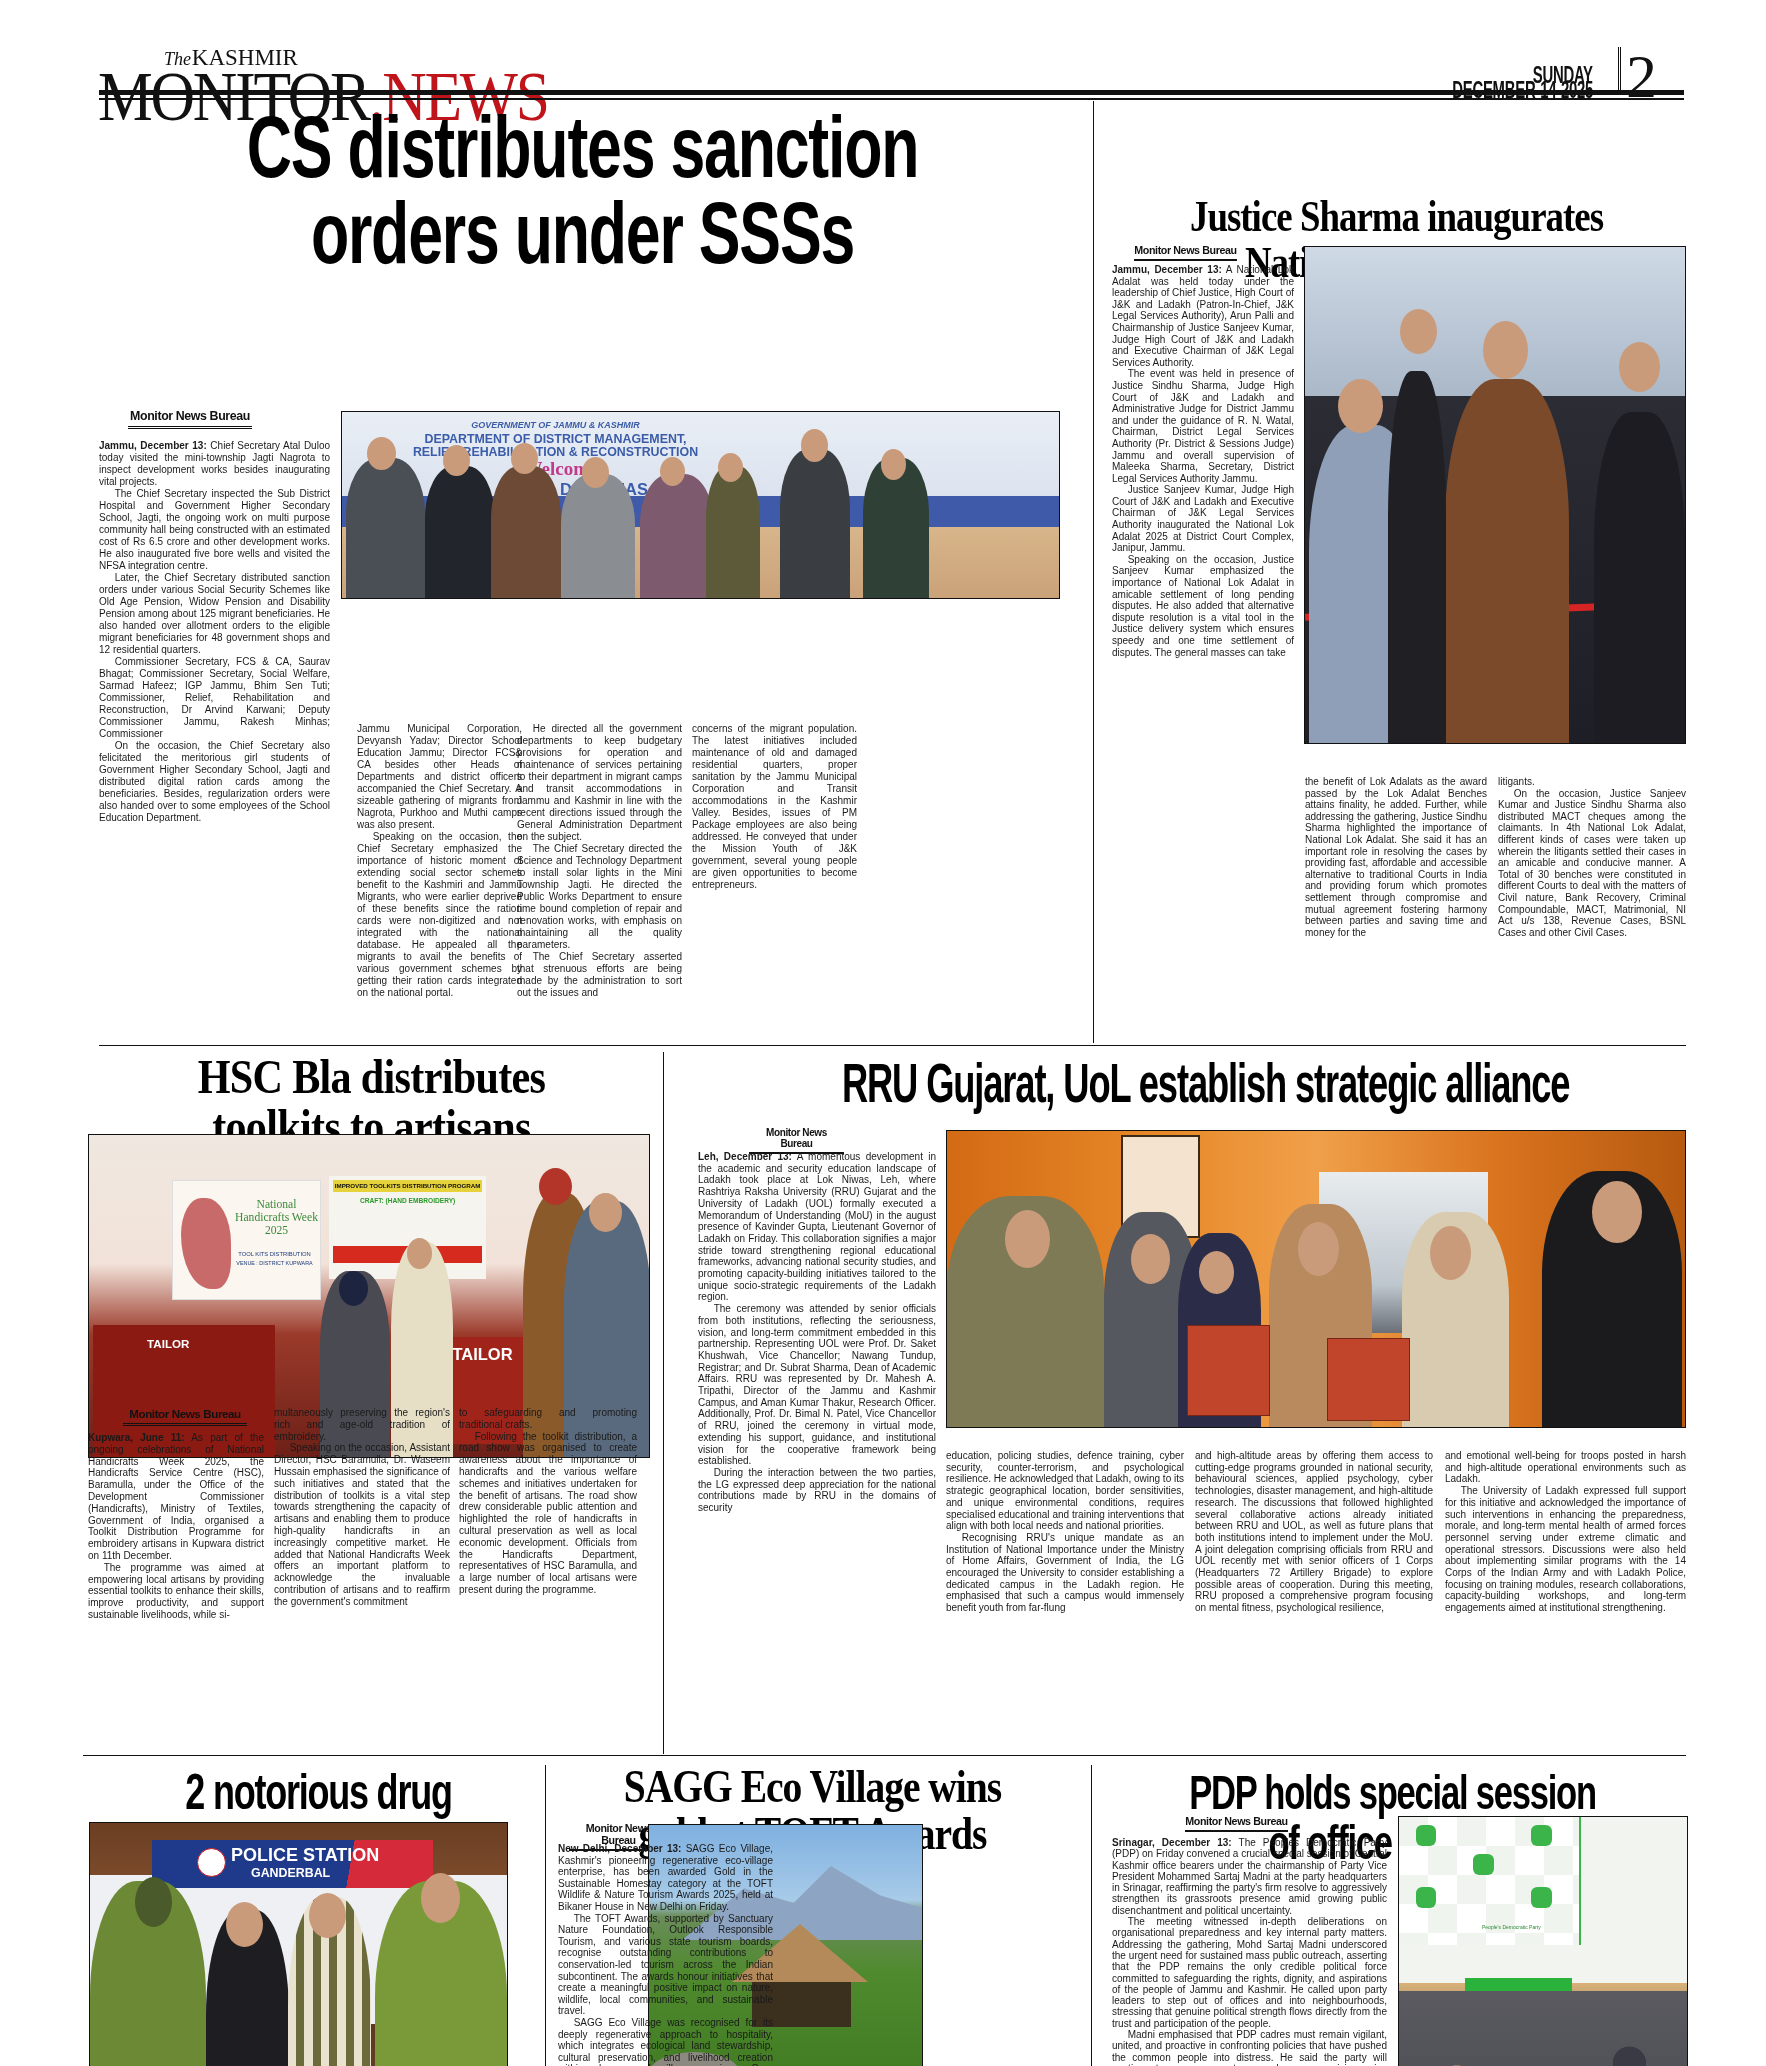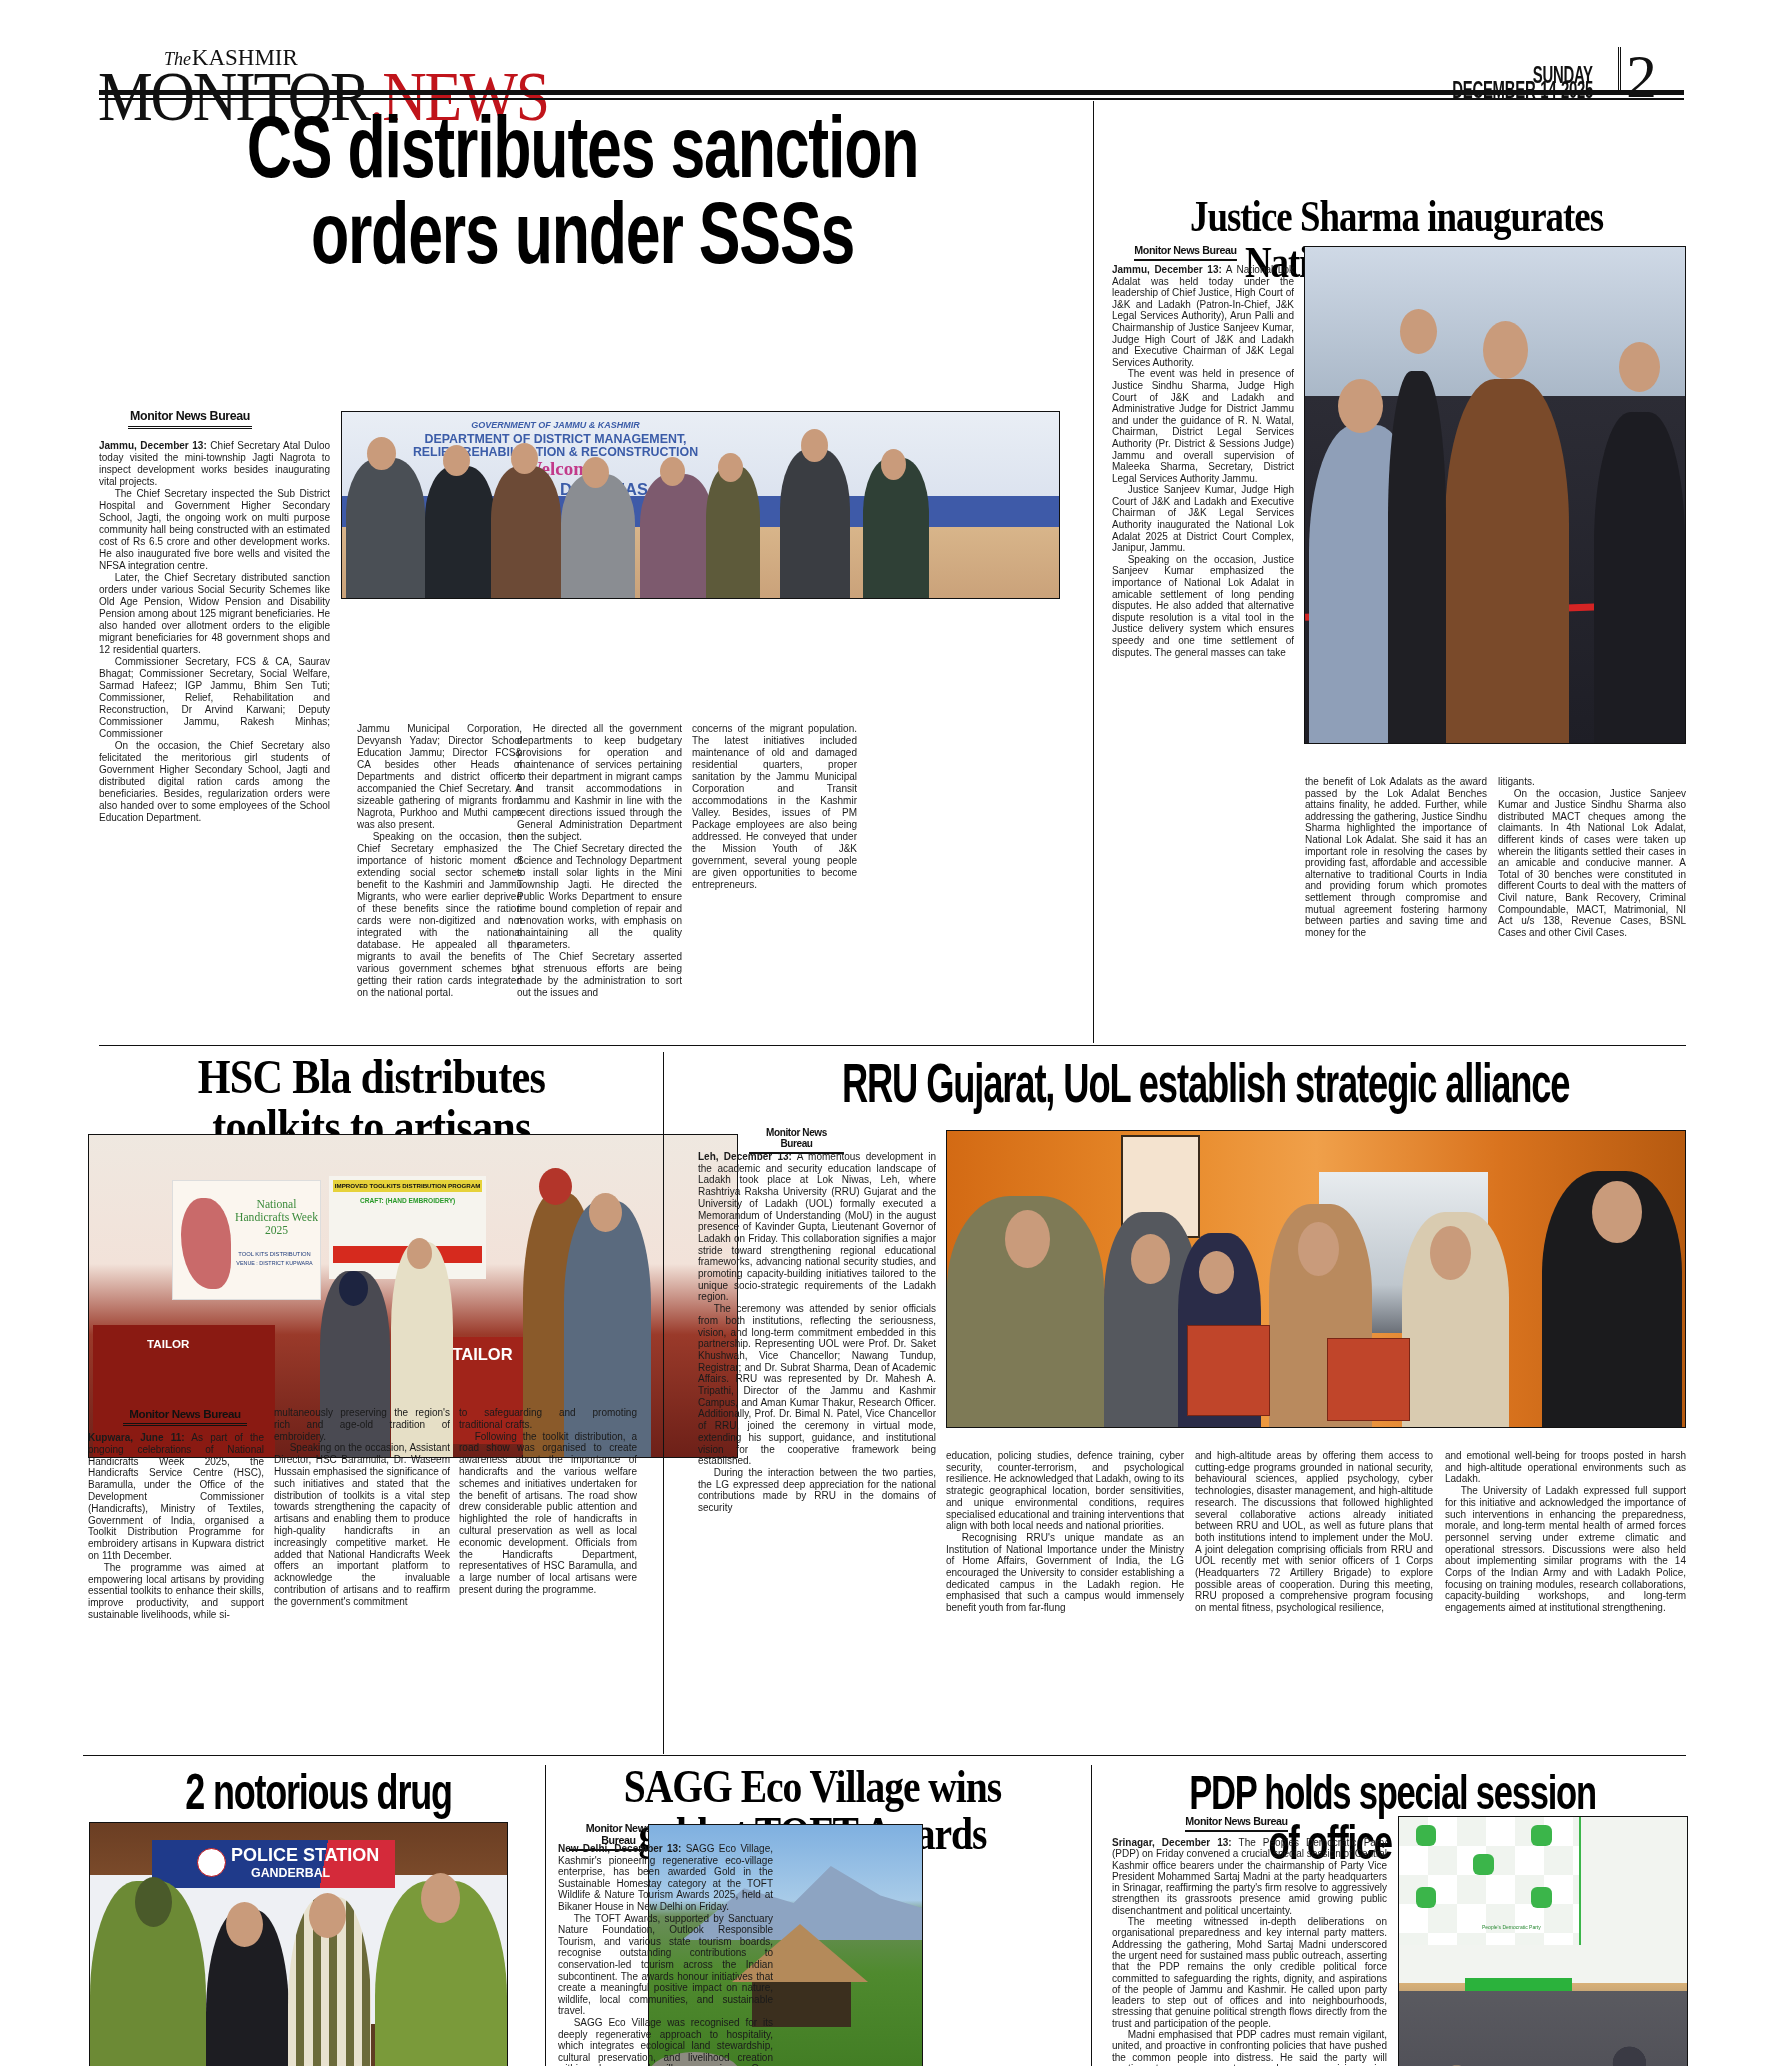--- a/index.html
+++ b/index.html
@@ -165,21 +165,21 @@
 </section>
 
 <div class="hrule" style="left:99px; top:1045px; width:1587px;"></div>
 
 <section>
   <div class="abs hl-serif" style="left:99px; top:1052px; width:545px; font-size:49px; transform:scaleX(0.86); transform-origin:center top; letter-spacing:-0.8px;">
     <div>HSC Bla distributes</div>
     <div>toolkits to artisans</div>
   </div>
 
-  <div class="photo p3" style="left:88px; top:1134px; width:650px; height:324px;">
+  <div class="photo p3" style="left:88px; top:1134px; width:562px; height:324px;">
     <div style="position:absolute; left:83px; top:45px; width:149px; height:120px; background:#fbf6ef; border:0.8px solid #ddd;">
       <div style="position:absolute; left:62px; top:16.5px; width:83px; font-family:'Liberation Serif',serif; font-size:11.6px; color:#3b8a3b; text-align:center;">National Handicrafts Week 2025</div>
       <div style="position:absolute; left:58px; top:70px; width:87px; font-size:5.8px; color:#1d3a7a; text-align:center; font-family:'Liberation Sans',sans-serif;">TOOL KITS DISTRIBUTION</div>
       <div style="position:absolute; left:58px; top:79px; width:87px; font-size:5.4px; color:#1d3a7a; text-align:center; font-family:'Liberation Sans',sans-serif;">VENUE : DISTRICT KUPWARA</div>
       <div style="position:absolute; left:8.3px; top:16.5px; width:50px; height:91px; background:#c96a6a; border-radius:40% 50% 30% 60%;"></div>
     </div>
     <div style="position:absolute; left:240px; top:41px; width:157px; height:103px; background:#f6f4ee;">
       <div style="position:absolute; left:4.1px; top:4.1px; width:149px; height:12.4px; background:#e6d23a; font-size:6.2px; font-weight:bold; text-align:center; line-height:12.4px; font-family:'Liberation Sans',sans-serif;">IMPROVED TOOLKITS DISTRIBUTION PROGRAM</div>
       <div style="position:absolute; left:4.1px; top:20.7px; width:149px; font-size:6.6px; font-weight:bold; color:#2a9a2a; text-align:center; font-family:'Liberation Sans',sans-serif;">CRAFT: (HAND EMBROIDERY)</div>
       <div style="position:absolute; left:4.1px; top:70px; width:149px; height:16.5px; background:#d62a1e;"></div>
@@ -268,21 +268,21 @@
 
 <div class="hrule" style="left:83px; top:1755px; width:1603px;"></div>
 
 <section>
   <div class="abs hl-sans" style="left:91px; top:1767px; width:455px; font-size:50px; transform:scaleX(0.72); letter-spacing:-1.7px; line-height:1.02;">
     <div>2 notorious drug</div>
     <div>peddlers arrested</div>
   </div>
 
   <div class="photo p5" style="left:89px; top:1822px; width:419px; height:349px;">
-    <div style="position:absolute; left:62px; top:16.5px; width:243px; height:48px; background:linear-gradient(100deg,#1f3a8a 70%,#d42a3a 70%);">
+    <div style="position:absolute; left:62px; top:16.5px; width:281px; height:48px; background:linear-gradient(100deg,#1f3a8a 70%,#d42a3a 70%);">
       <div style="position:absolute; left:79px; top:5.8px; font-size:18px; font-weight:bold; color:#fff; font-family:'Liberation Sans',sans-serif;">POLICE STATION</div>
       <div style="position:absolute; left:99px; top:26.4px; font-size:12.4px; font-weight:bold; color:#fff; font-family:'Liberation Sans',sans-serif;">GANDERBAL</div>
       <div style="position:absolute; left:45px; top:8.3px; width:29px; height:29px; border-radius:50%; background:#fff; border:1.7px solid #c0141b;"></div>
     </div>
     <div class="person" style="left:0; width:116px; height:289px; background:#6c8a35;"></div>
     <div class="head" style="left:45px; top:54px; width:37px; height:50px; background:#4a5a2a;"></div>
     <div class="person" style="left:116px; width:83px; height:260px; background:#1d1d22;"></div>
     <div class="head" style="left:136px; top:79px; width:37px; height:45px;"></div>
     <div class="person" style="left:198px; width:83px; height:273px; background:repeating-linear-gradient(90deg,#e8e2cf 0 8.3px,#6b6a3a 8.3px 16.5px);"></div>
     <div class="head" style="left:219px; top:70px; width:37px; height:45px;"></div>

